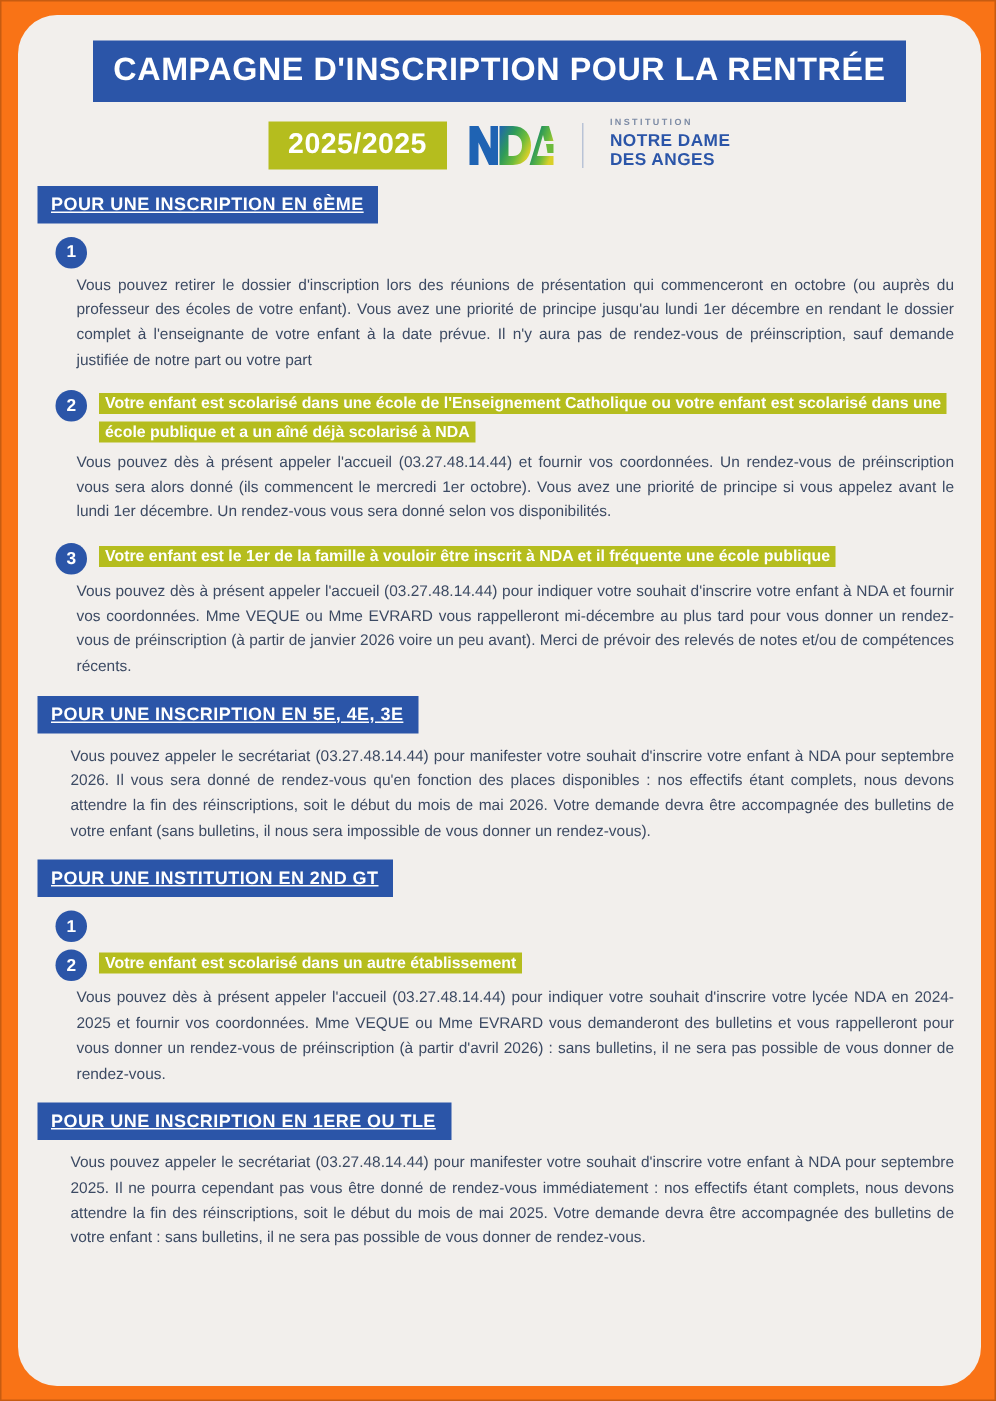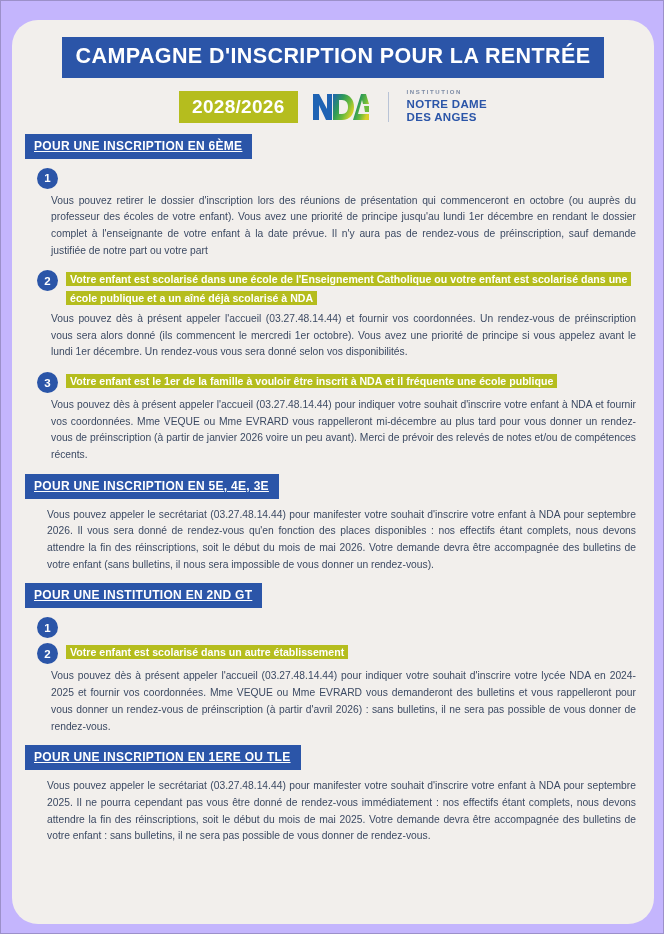--- a/index.html
+++ b/index.html
@@ -12,22 +12,22 @@
     font-family: "Liberation Sans", sans-serif;
     -webkit-font-smoothing: antialiased;
   }
 
   
   .page {
     position: relative;
     width: 664px;
     height: 934px;
     box-sizing: border-box;
-    background: #c4b5fd;           
-    padding: 20px 10px 10px 12px;
+    background: #f97316;           
+    padding: 10px 10px 10px 12px;
     overflow: hidden;
   }
   .page::after {                    
     content: "";
     position: absolute;
     inset: 0;
     pointer-events: none;
     box-shadow: inset 0 0 0 1px rgba(0,0,0,.20);
   }
 
@@ -176,21 +176,21 @@
 </head>
 <body>
 
 <div class="page">
   <div class="sheet">
 
     <div class="masthead">
       <div class="title-bar">CAMPAGNE D'INSCRIPTION POUR LA RENTRÉE</div>
 
       <div class="brand-row">
-        <div class="year-badge">2028/2026</div>
+        <div class="year-badge">2025/2025</div>
 
         <div class="logo">
           <svg class="logo-mark" width="58" height="30" viewBox="0 0 58 30">
             <defs>
               <linearGradient id="ndaGrad" x1="0" y1="0" x2="1" y2="0.6">
                 <stop offset="0%" stop-color="#1f63b3"></stop>
                 <stop offset="42%" stop-color="#2f9b58"></stop>
                 <stop offset="72%" stop-color="#6cbb3c"></stop>
                 <stop offset="100%" stop-color="#d9d029"></stop>
               </linearGradient>

